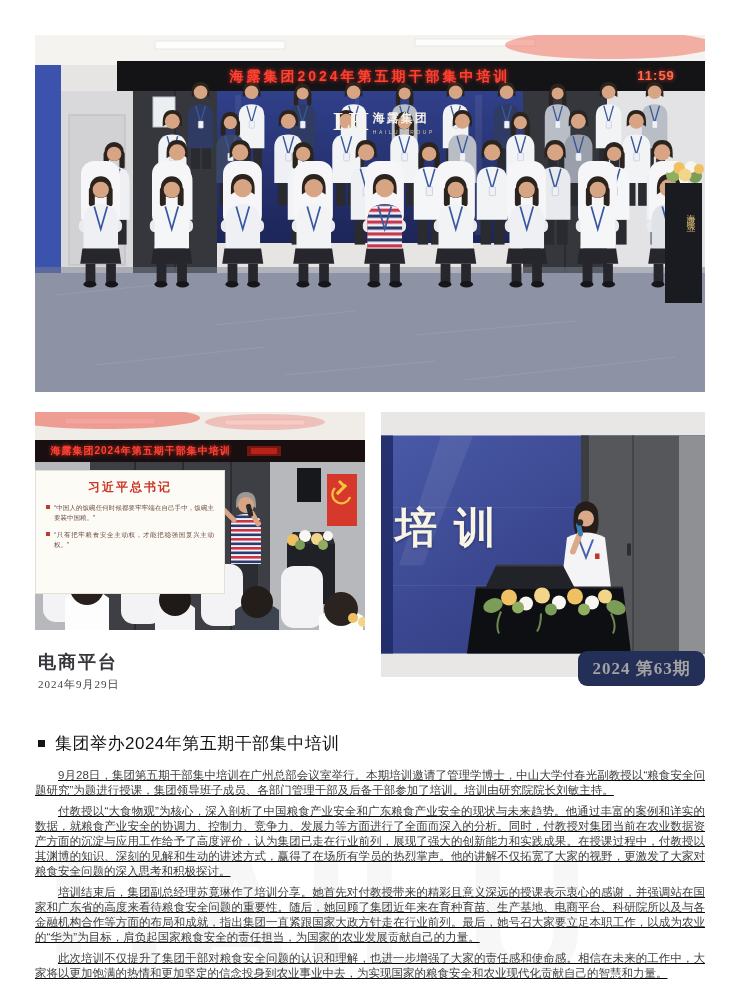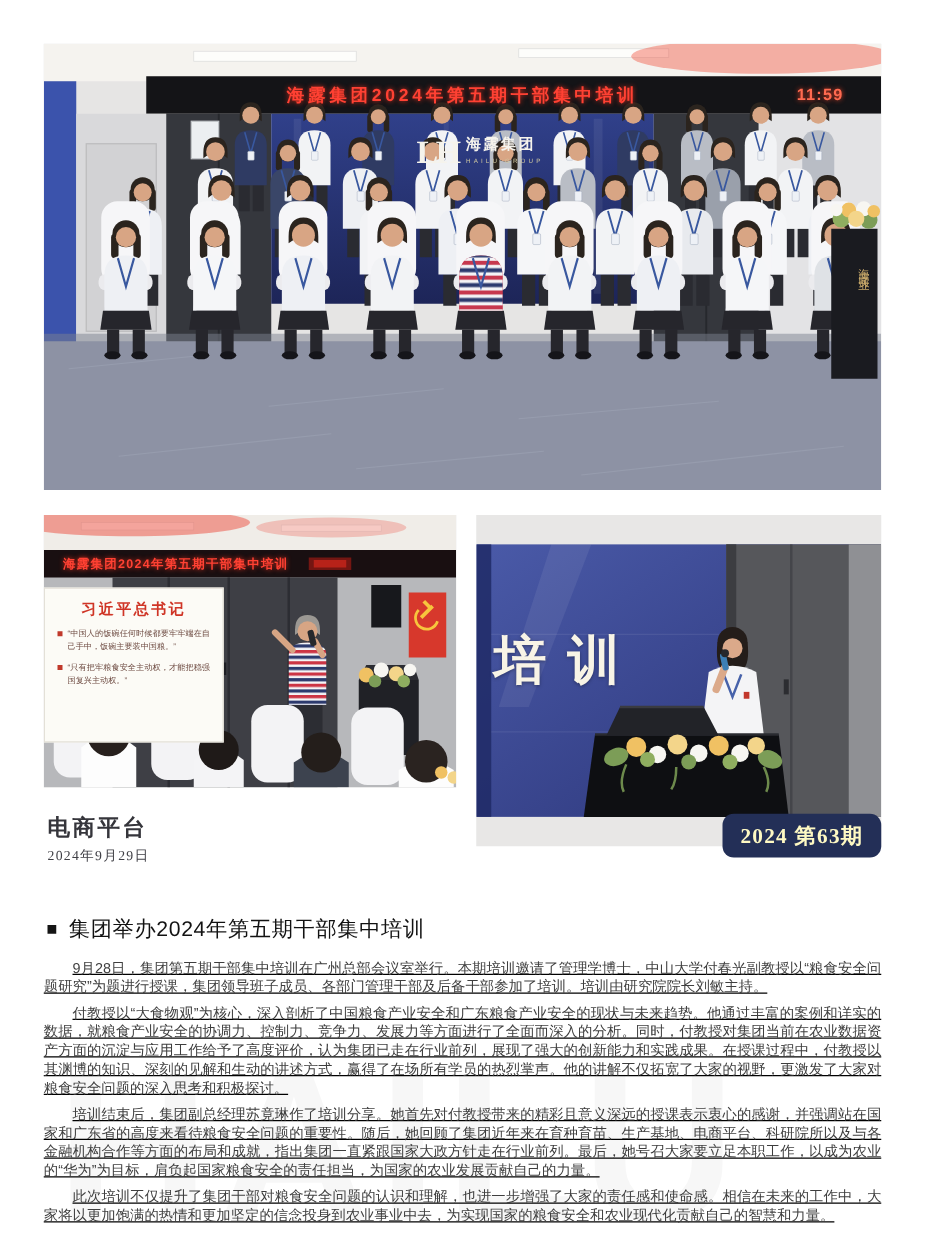--- a/index.html
+++ b/index.html
@@ -19,51 +19,51 @@
   .led-text{position:absolute;color:#ff4133;font-weight:bold;white-space:nowrap;
         text-shadow:0 0 4px rgba(255,50,30,.85);font-family:"Liberation Sans",sans-serif;}
   #led1{left:14%;top:28px;width:72%;height:28px;display:flex;align-items:center;
         justify-content:center;font-size:14px;letter-spacing:3px;}
   #led1-time{position:absolute;right:4.5%;top:33px;font-size:13px;color:#ff6a50;
         text-shadow:0 0 4px rgba(255,70,40,.9);font-weight:bold;letter-spacing:1px;}
   #led2{left:0;top:29px;width:64%;height:20px;display:flex;align-items:center;
         justify-content:center;font-size:10px;letter-spacing:1px;}
 
   .screen-logo{position:absolute;left:50%;top:72px;transform:translateX(-50%);
-        display:flex;gap:6px;color:#f5f3ec;z-index:1;padding-left:28px;}
+        display:flex;align-items:center;gap:6px;color:#f5f3ec;z-index:1;padding-left:28px;}
   .screen-logo .mono{font-family:"Liberation Serif",serif;font-size:26px;font-weight:bold;
         letter-spacing:-2px;}
   .screen-logo .nm{font-family:"Liberation Serif",serif;font-size:12px;font-weight:bold;
         letter-spacing:2px;}
   .screen-logo .sub{font-size:5px;letter-spacing:2.5px;color:#cfc7a0;margin-top:2px;}
   .logo-col{display:flex;flex-direction:column;}
 
   .stand-label{position:absolute;right:8px;top:172px;writing-mode:vertical-rl;
         color:#c8a96a;font-size:9px;letter-spacing:3px;z-index:2;
         font-family:"Liberation Serif",serif;}
 
-  .slide{position:absolute;left:0;top:58px;width:144px;height:124px;background:#fcfbf6;
+  .slide{position:absolute;left:0;top:58px;width:190px;height:124px;background:#fcfbf6;
         border:1px solid #e3e0d7;box-sizing:border-box;padding:8px 10px 0 10px;z-index:2;}
   .slide-title{text-align:center;color:#cf3526;font-weight:bold;font-size:12px;
         font-family:"Liberation Serif",serif;letter-spacing:2px;margin-bottom:7px;}
   .slide-quote{display:flex;gap:4px;font-size:6.5px;line-height:1.55;color:#6d4a41;
         margin-bottom:7px;text-align:justify;}
   .slide-quote .qdot{width:4px;height:4px;background:#c0392b;flex:0 0 auto;margin-top:2px;}
 
   .wall-text{position:absolute;left:14px;top:88px;font-family:"Liberation Serif",serif;
         font-size:42px;font-weight:bold;color:#f8f4e6;letter-spacing:17px;z-index:2;
         text-shadow:0 1px 3px rgba(0,0,0,.35);}
 
   
   .dept{position:absolute;left:38px;top:650px;font-family:"Liberation Serif",serif;
         font-size:18px;font-weight:bold;color:#35353b;letter-spacing:2px;z-index:1;}
   .date{position:absolute;left:38px;top:677px;font-family:"Liberation Serif",serif;
         font-size:11px;color:#3f3f45;letter-spacing:1px;z-index:1;}
   .issue-badge{position:absolute;left:578px;top:651px;width:127px;height:35px;
-        background:#232f57;border-radius:9px;color:#fef9c3;display:flex;align-items:center;
+        background:#232f57;border-radius:9px;color:#a3a3a3;display:flex;align-items:center;
         justify-content:center;font-family:"Liberation Serif",serif;font-size:17px;
         font-weight:bold;letter-spacing:1px;z-index:1;}
 
   .title-row{position:absolute;left:38px;top:732px;display:flex;align-items:center;z-index:1;}
   .title-bullet{width:7px;height:7px;background:#141414;margin-right:10px;flex:0 0 auto;}
   .article-title{font-size:17px;font-weight:normal;color:#121212;letter-spacing:0.5px;
         margin:0;font-family:"Liberation Sans",sans-serif;}
 
   .article{position:absolute;left:35px;top:768px;width:670px;z-index:1;text-decoration:underline;}
   .article p{margin:0 0 6px 0;font-size:11.5px;line-height:15px;color:#3e3e3e;

